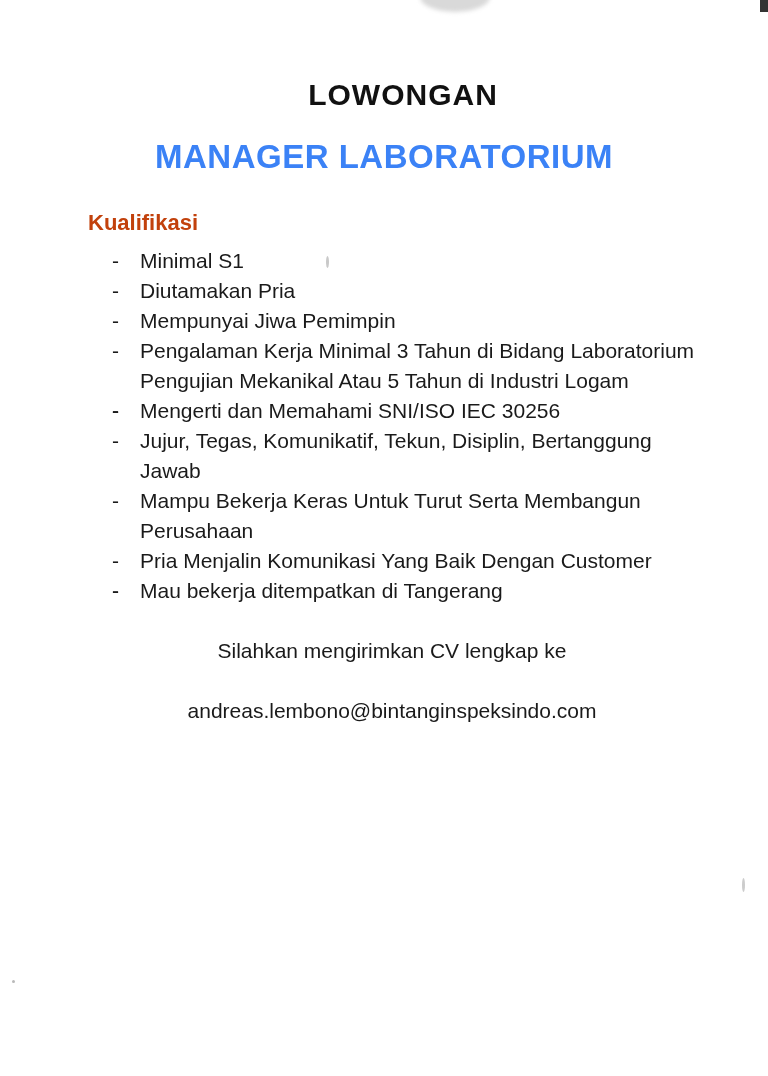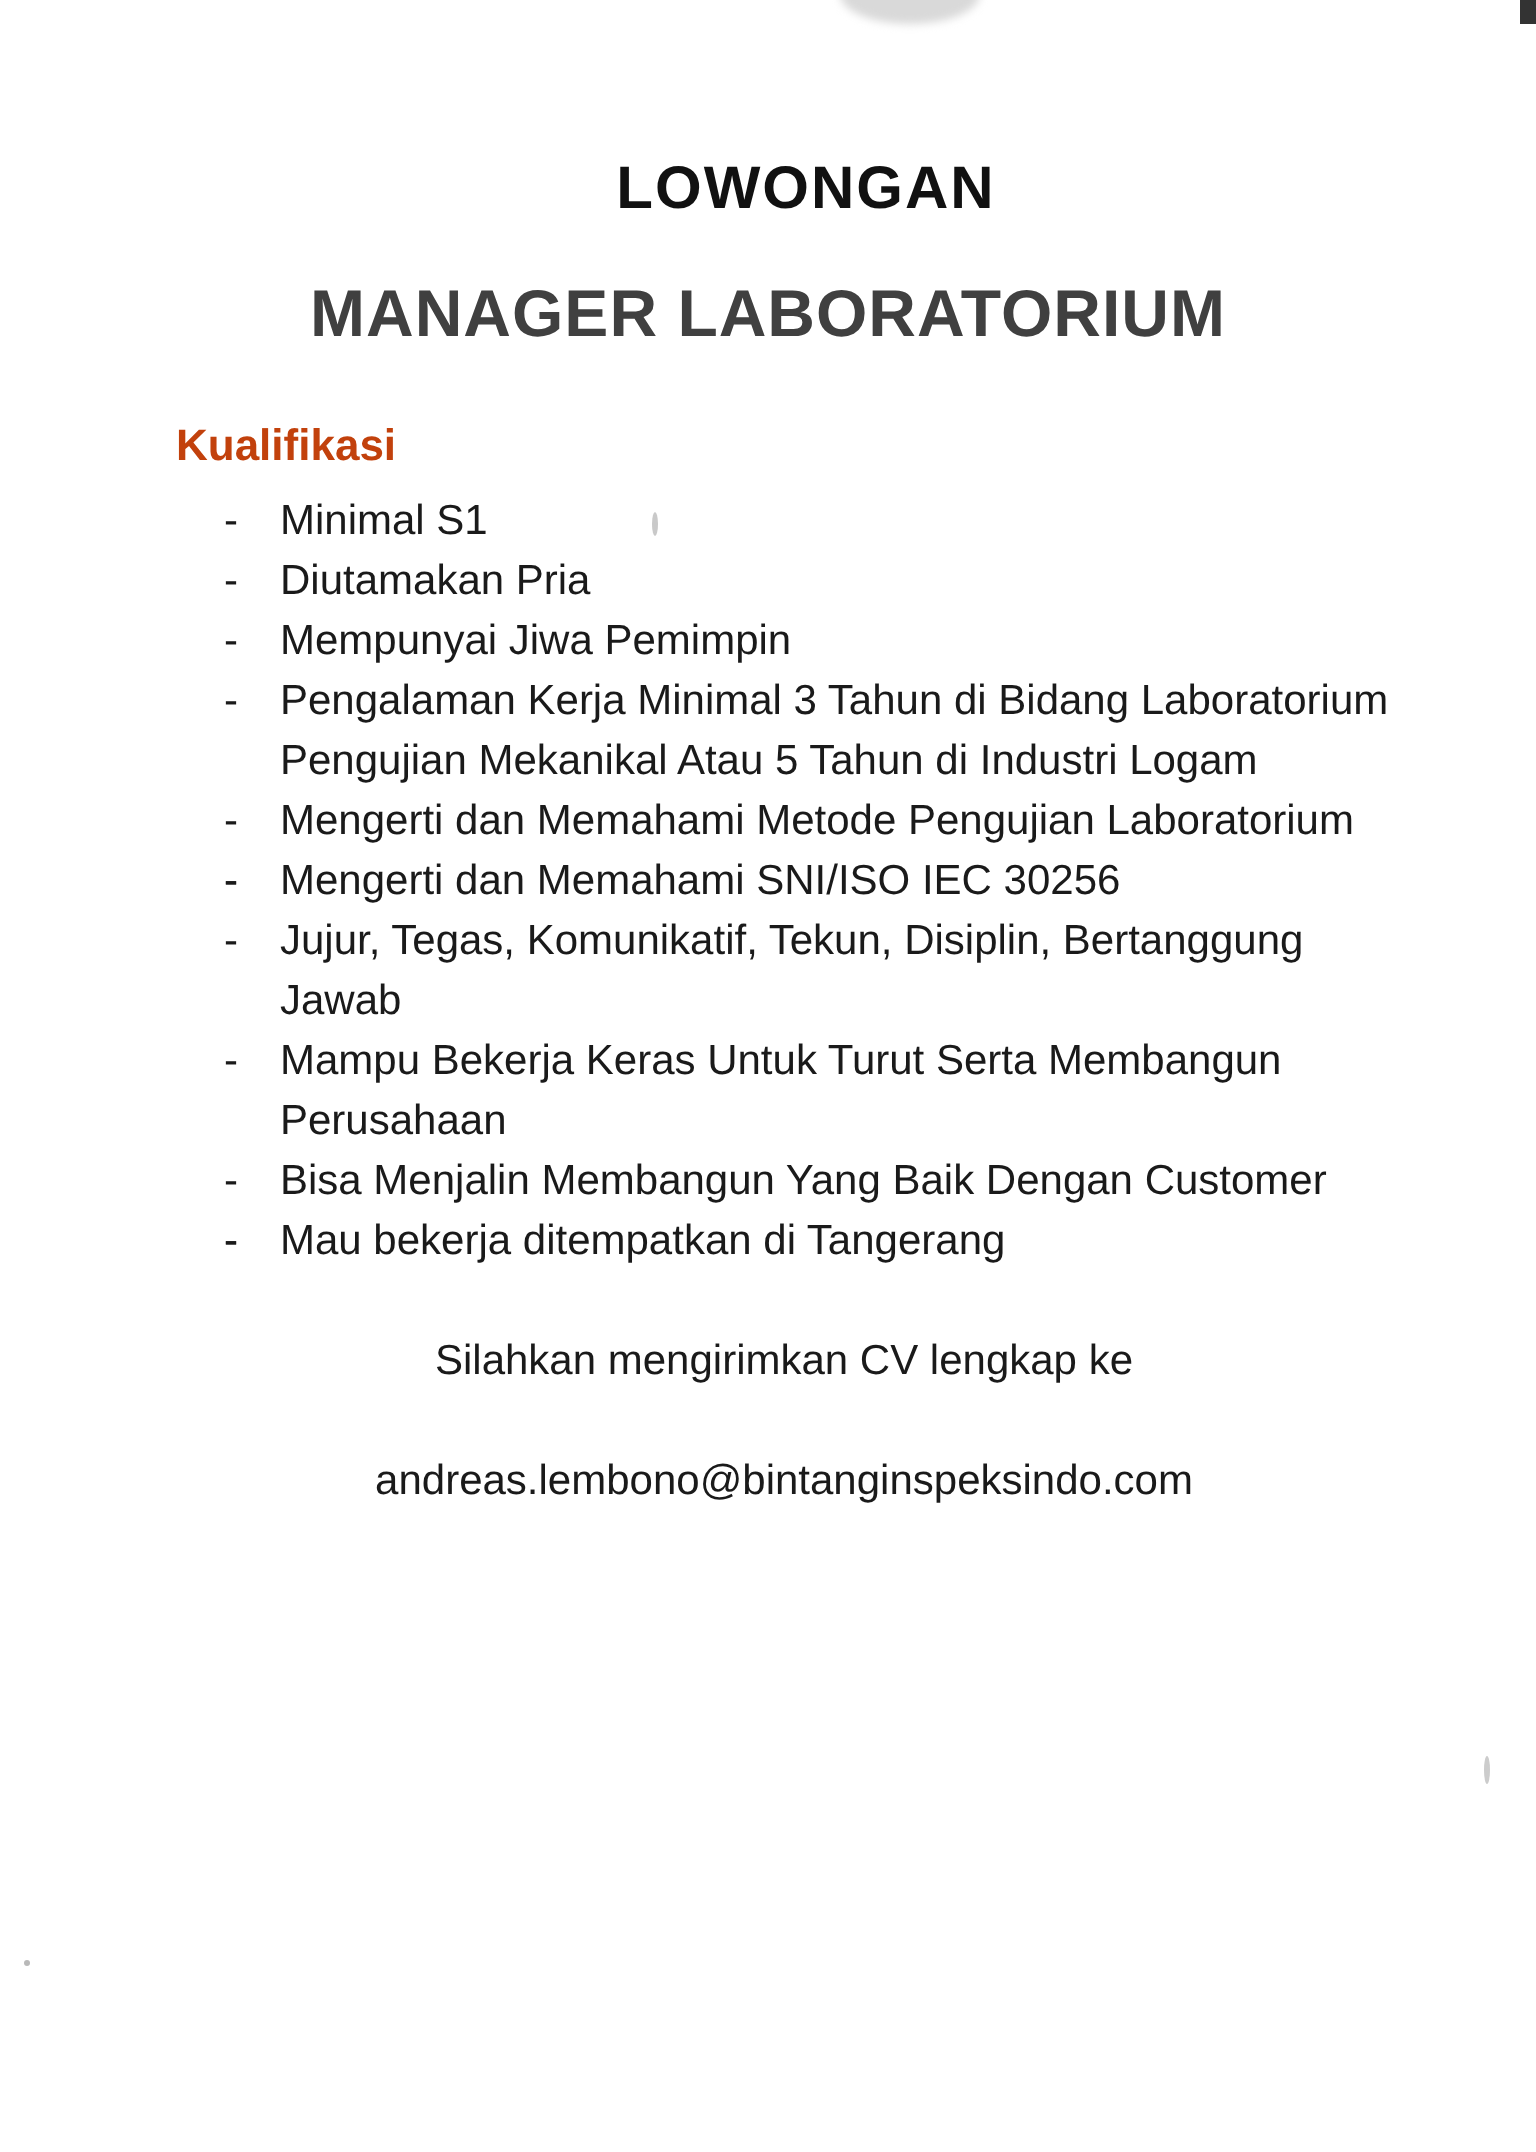--- a/index.html
+++ b/index.html
@@ -62,21 +62,21 @@
     font-weight: bold;
     letter-spacing: 1px;
     color: #111111;
     margin-bottom: 26px;
     padding-left: 38px;
   }
   .title-line2 {
     font-size: 33px;
     font-weight: bold;
     letter-spacing: 0.5px;
-    color: #404040;
+    color: #3b82f6;
   }
 
   .section-heading {
     margin-top: 34px;
     margin-left: 88px;
     font-size: 22px;
     font-weight: bold;
     color: #c2410c;
   }
 
@@ -152,40 +152,39 @@
     <li class="qual-item">
       <span class="dash">-</span>
       <span>Mempunyai Jiwa Pemimpin</span>
     </li>
     <li class="qual-item">
       <span class="dash">-</span>
       <span>Pengalaman Kerja Minimal 3 Tahun di Bidang Laboratorium Pengujian Mekanikal Atau 5 Tahun di Industri Logam</span>
     </li>
     <li class="qual-item">
       <span class="dash">-</span>
-      <span>Mengerti dan Memahami Metode Pengujian Laboratorium</span>
     </li>
     <li class="qual-item">
       <span class="dash">-</span>
     </li>
     <li class="qual-item">
       <span class="dash">-</span>
       <span>Mengerti dan Memahami SNI/ISO IEC 30256</span>
     </li>
     <li class="qual-item">
       <span class="dash">-</span>
       <span>Jujur, Tegas, Komunikatif, Tekun, Disiplin, Bertanggung Jawab</span>
     </li>
     <li class="qual-item">
       <span class="dash">-</span>
       <span>Mampu Bekerja Keras Untuk Turut Serta Membangun Perusahaan</span>
     </li>
     <li class="qual-item">
       <span class="dash">-</span>
-      <span>Bisa Menjalin Membangun Yang Baik Dengan Customer</span>
+      <span>Pria Menjalin Komunikasi Yang Baik Dengan Customer</span>
     </li>
     <li class="qual-item">
       <span class="dash">-</span>
     </li>
     <li class="qual-item">
       <span class="dash">-</span>
       <span>Mau bekerja ditempatkan di Tangerang</span>
     </li>
   </ul>
 

